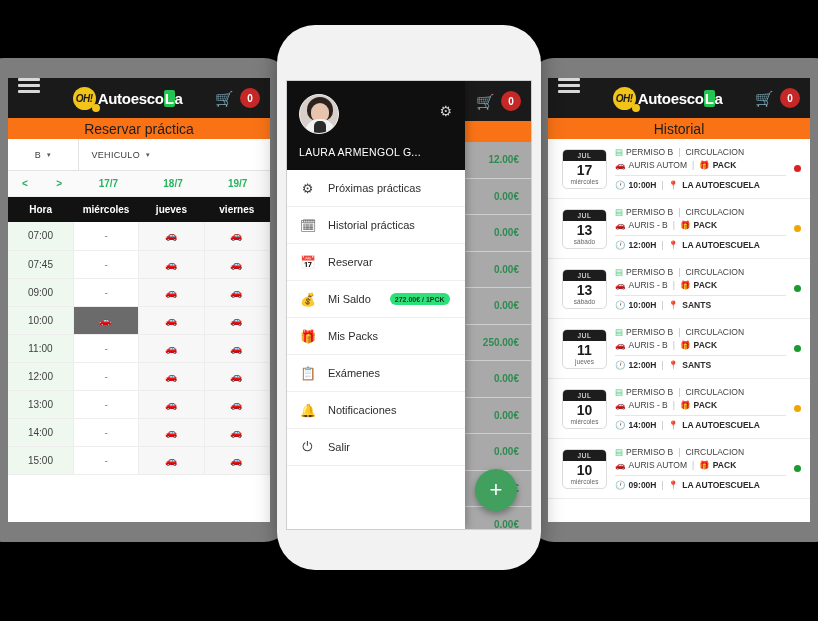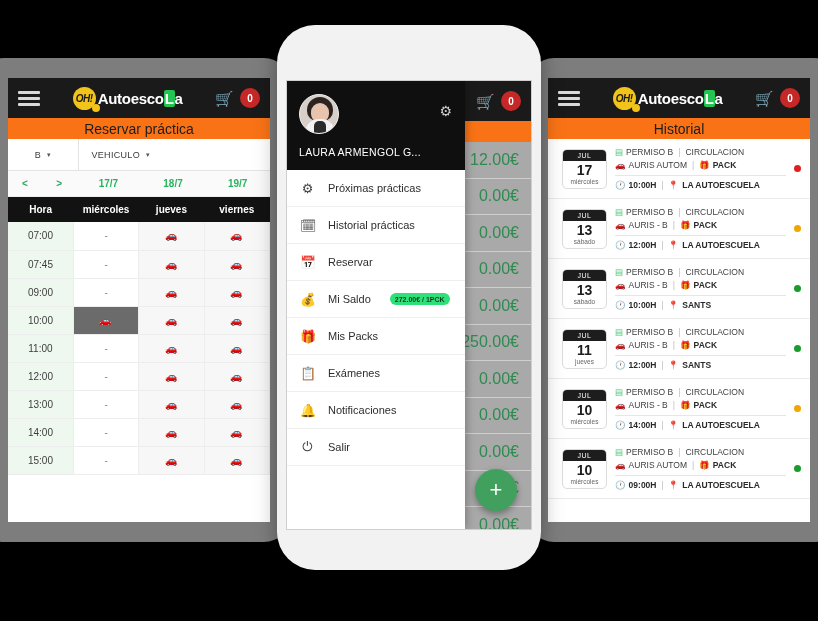--- a/index.html
+++ b/index.html
@@ -34,21 +34,21 @@
   #phone-right { left: 528px; top: 58px; width: 312px; height: 484px; }
   #phone-right .screen { left: 20px; top: 20px; width: 262px; height: 444px; }
 
   
   #phone-center { left: 277px; top: 25px; width: 264px; height: 545px; }
   #phone-center .screen { left: 9px; top: 55px; width: 246px; height: 450px;
                           border: 1px solid #cfcfcf; }
 
   
   .appbar {
-    height: 40px; background: #1a1a1a; display: flex; align-items: center;
+    height: 40px; background: #1a1a1a; display: flex; 
     padding: 0 10px; position: relative;
   }
   .hamburger { width: 22px; display: flex; flex-direction: column; gap: 3px; cursor: pointer; }
   .hamburger i { display: block; height: 3px; background: #d9d9d9; border-radius: 1px; }
   .logo-wrap { flex: 1; display: flex; align-items: center; justify-content: center; gap: 2px; }
   .logo-badge {
     width: 23px; height: 23px; border-radius: 50%; background: #f2c318;
     position: relative; display: inline-block; flex: none;
   }
   .logo-badge::after {
@@ -116,21 +116,21 @@
   .pack-row {
     display: flex; align-items: center; justify-content: space-between;
     height: 36.5px; padding: 0 12px 0 8px; border-bottom: 1px solid #cfcfcf;
     background: #a9a9a9;
   }
   .pack-ico {
     width: 20px; height: 20px; border-radius: 50%; background: #8e8e8e;
     color: #c8c8c8; font-size: 10px; display: flex; align-items: center; justify-content: center; flex: none;
   }
   .pack-ico.dark { background: #2b2b2b; color: #d8d8d8; }
-  .pack-price { font-size: 16px; color: #2e8b4f; font-weight: 400; }
+  .pack-price { font-size: 10px; color: #2e8b4f; font-weight: 700; }
 
   .fab {
     position: absolute; right: 14px; bottom: 18px; width: 42px; height: 42px;
     border-radius: 50%; background: #41a05e; color: #fff; font-size: 22px;
     display: flex; align-items: center; justify-content: center;
     box-shadow: 0 3px 7px rgba(0,0,0,.35);
   }
 
   
   .drawer {

